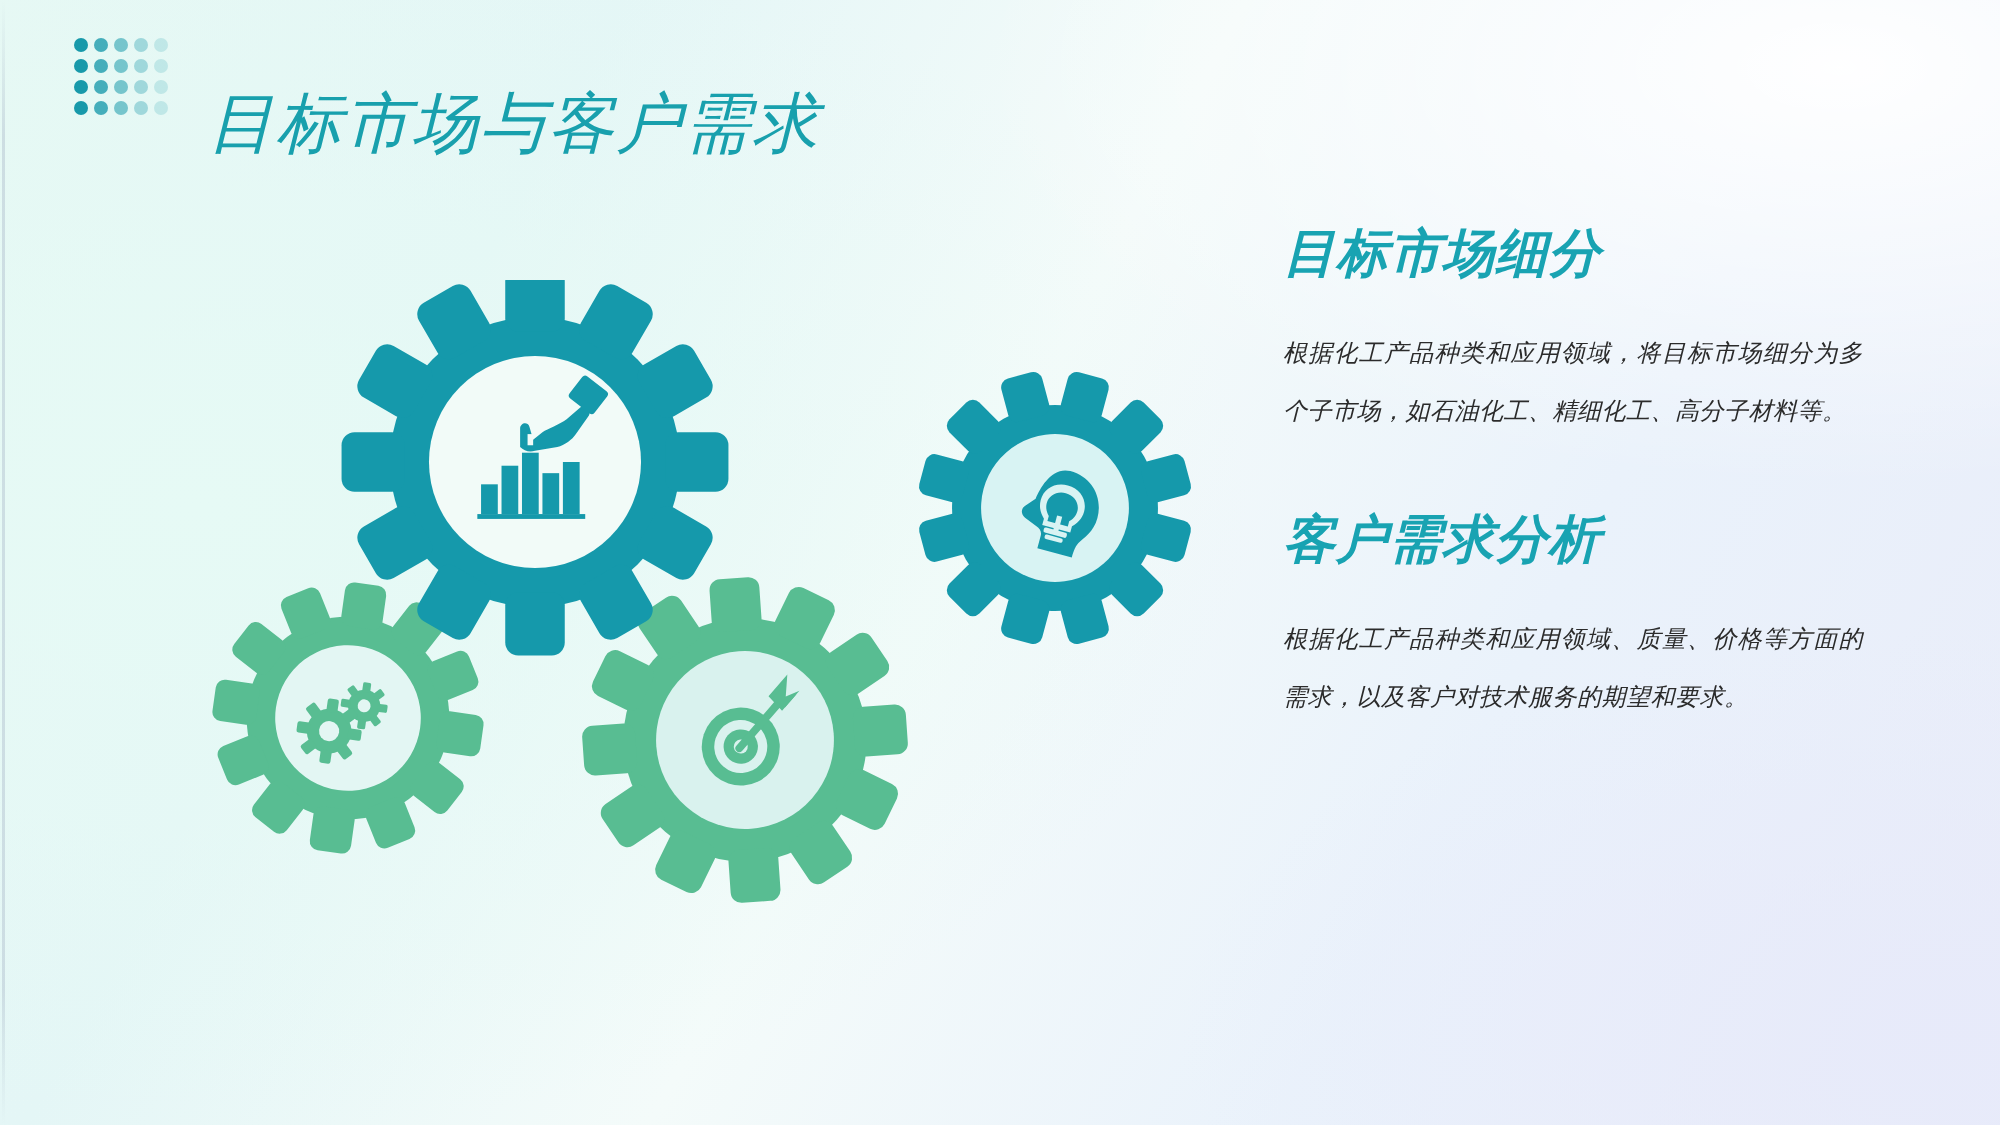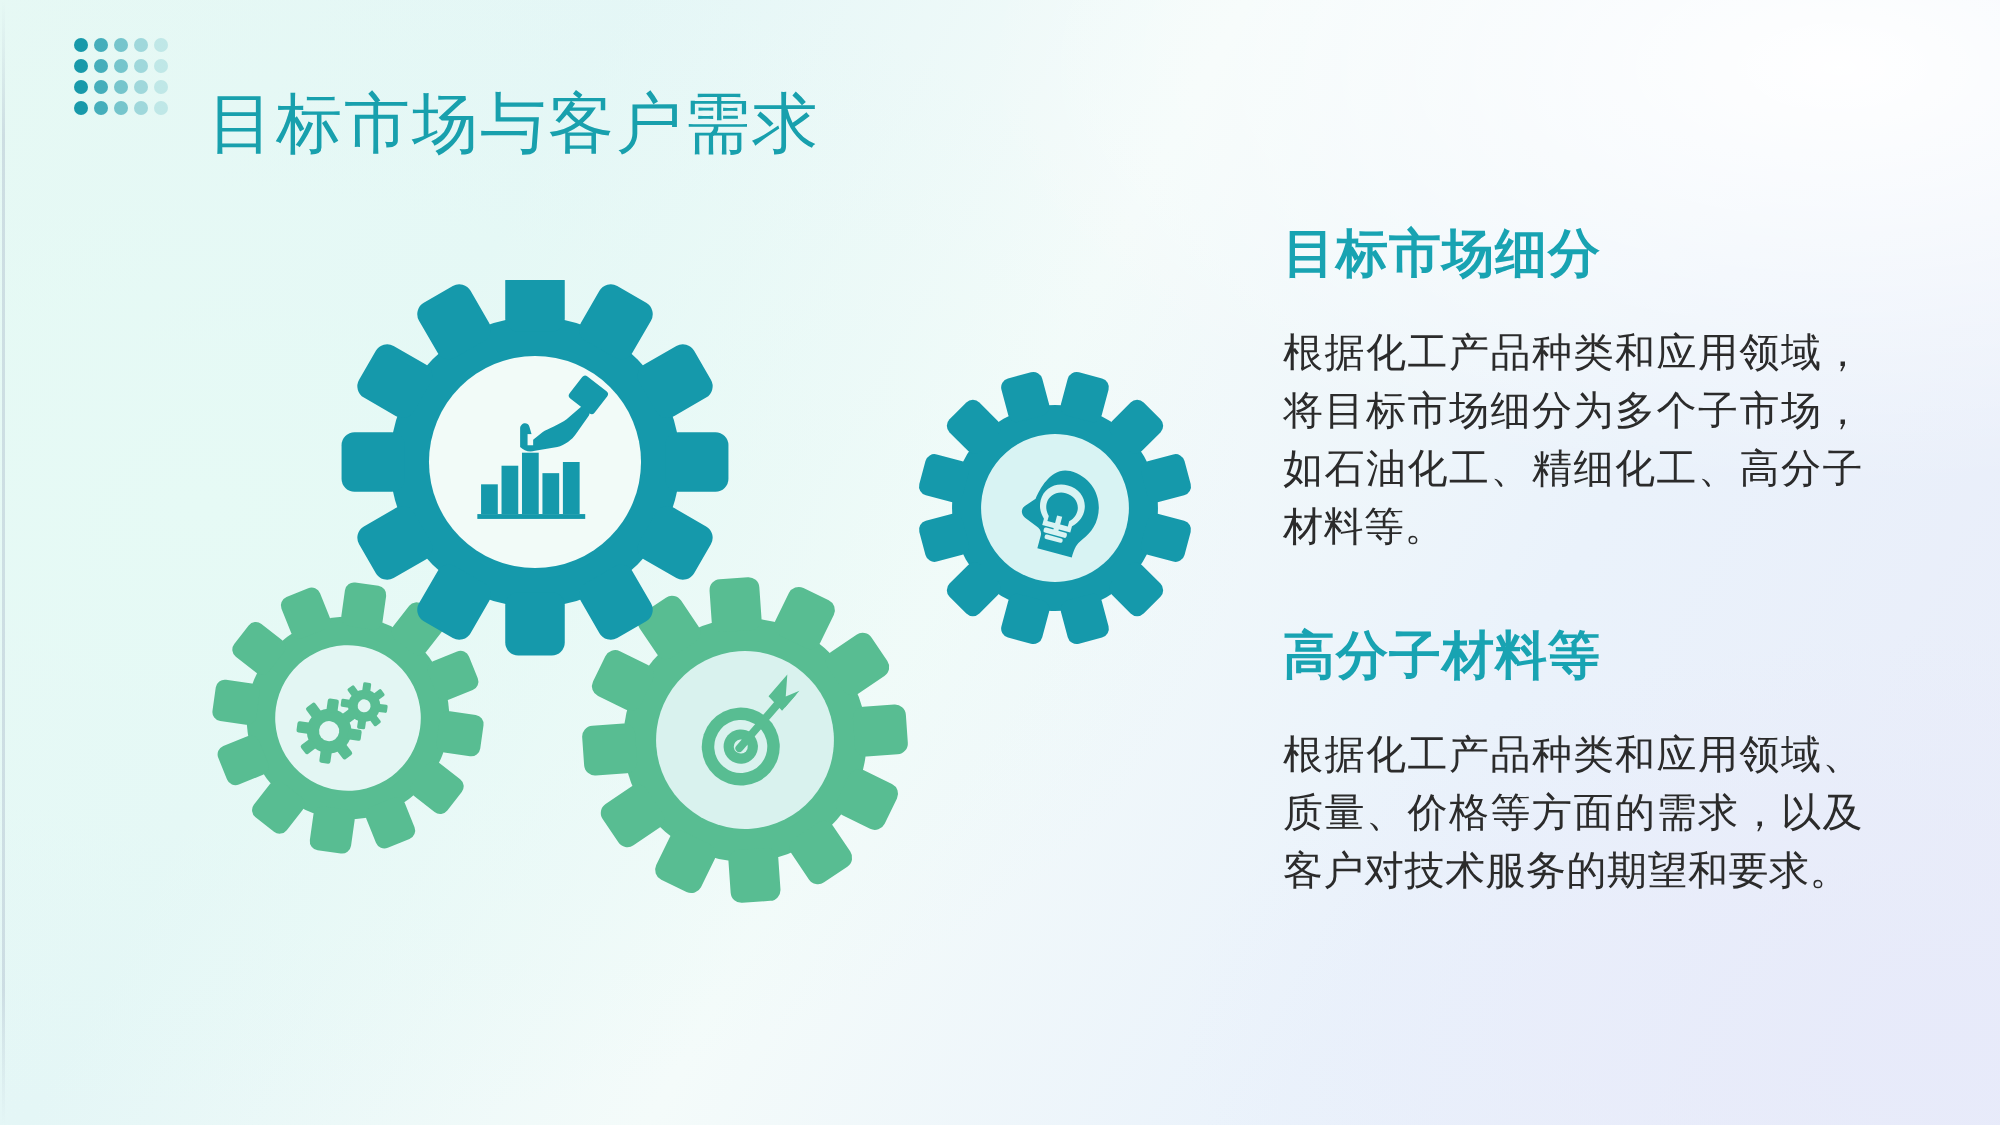--- a/index.html
+++ b/index.html
@@ -8,20 +8,21 @@
     font-family:"Liberation Serif","DejaVu Serif",serif;
     background:#eaf7f6;
   }
   .slide{
     position:relative;width:2000px;height:1125px;overflow:hidden;
     background:
       radial-gradient(ellipse 70% 60% at 92% 6%, rgba(255,255,255,0.98) 0%, rgba(255,255,255,0.0) 62%),
       radial-gradient(ellipse 60% 55% at 98% 92%, rgba(231,234,250,0.95) 0%, rgba(231,234,250,0.0) 65%),
       radial-gradient(ellipse 75% 80% at 10% 45%, rgba(230,250,245,1) 0%, rgba(230,250,245,0) 70%),
       linear-gradient(118deg,#e6f8f4 0%,#e4f6f6 24%,#f4fbfa 48%,#eaf2fb 72%,#e9ecf9 100%);
+    font-style: italic;
   }
   
   .edge-rule{position:absolute;left:2px;top:0;width:3px;height:1125px;
     background:linear-gradient(180deg,rgba(190,205,215,.0),rgba(185,200,212,.55) 12%,rgba(185,200,212,.55) 88%,rgba(190,205,215,0));}
 
   
   .header{position:absolute;left:0;top:0;width:100%;height:170px;}
   .dotgrid{position:absolute;left:74px;top:38px;
     display:grid;grid-template-columns:repeat(5,20px);grid-template-rows:repeat(4,21px);}
   .dotgrid i{display:block;width:14px;height:14px;border-radius:50%;background:#1799aa;}
@@ -45,21 +46,21 @@
   
   .content{position:absolute;left:1283px;top:228px;width:580px;}
   .block{margin-bottom:74px;}
   .block:last-child{margin-bottom:0;}
   .sec-title{
     font-size:52px;line-height:52px;color:#18a3b2;font-weight:700;
     letter-spacing:1px;margin:0 0 44px 0;
     font-family:"Liberation Serif","DejaVu Serif",serif;
   }
   .sec-body{
-    font-size:40px;line-height:58px;color:#2b2b2b;margin:0;
+    font-size:24px;line-height:58px;color:#2b2b2b;margin:0;
     letter-spacing:.5px;text-align:justify;
     font-family:"Liberation Serif","DejaVu Serif",serif;
   }
 </style>
 </head>
 <body>
 
 <div class="slide">
 
   <div class="edge-rule"></div>
@@ -206,19 +207,19 @@
   </div>
 
   <div class="content">
 
     <div class="block">
       <h2 class="sec-title">目标市场细分</h2>
       <p class="sec-body">根据化工产品种类和应用领域，将目标市场细分为多个子市场，如石油化工、精细化工、高分子材料等。</p>
     </div>
 
     <div class="block">
-      <h2 class="sec-title">高分子材料等</h2>
+      <h2 class="sec-title">客户需求分析</h2>
       <p class="sec-body">根据化工产品种类和应用领域、质量、价格等方面的需求，以及客户对技术服务的期望和要求。</p>
     </div>
 
   </div>
 
 </div>
 
 </body></html>

